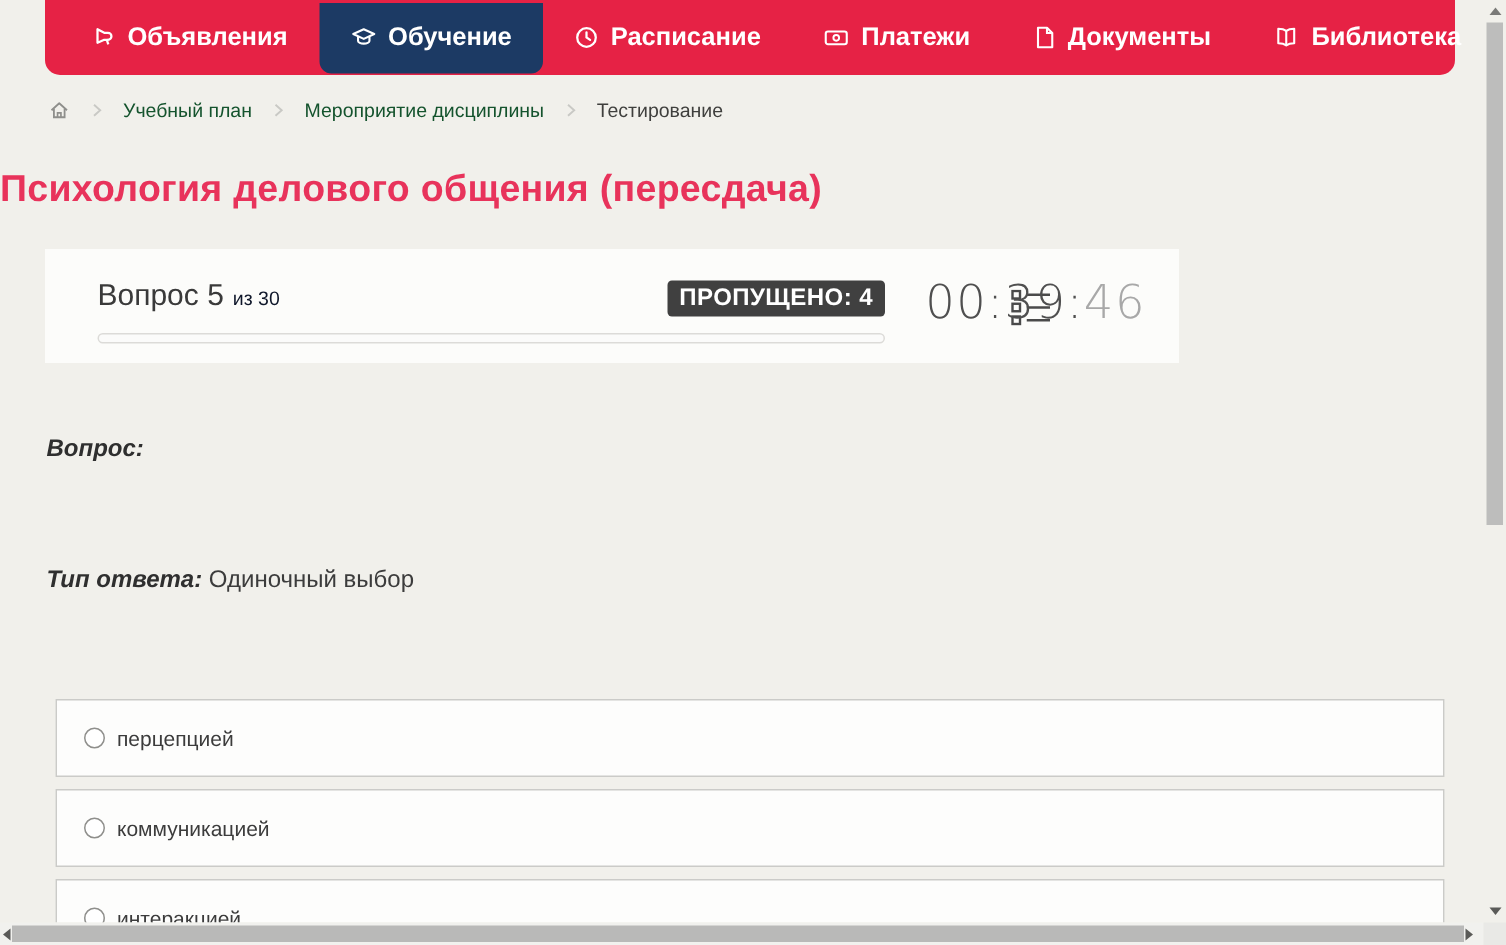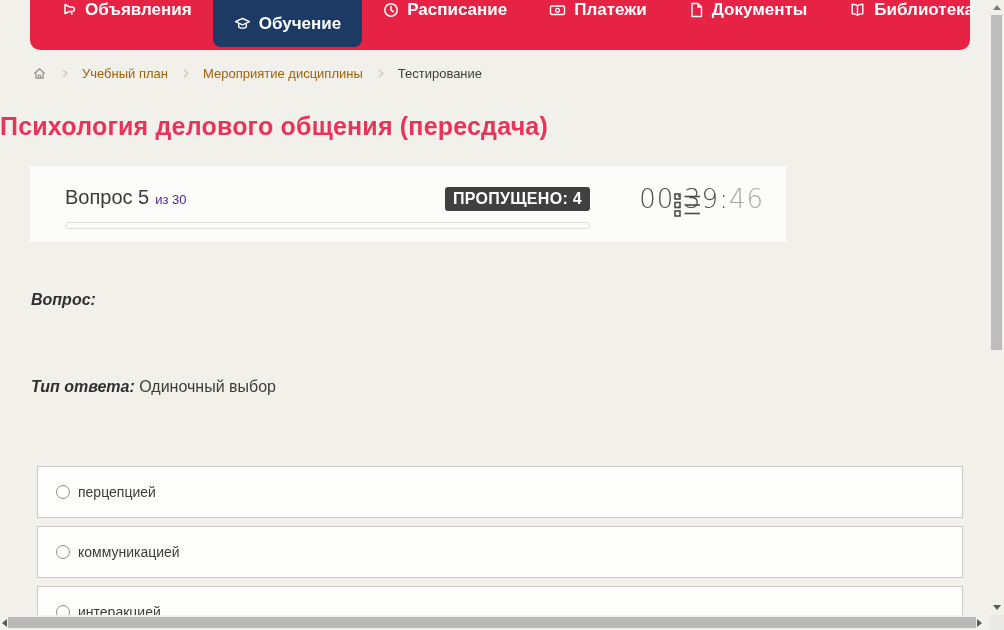--- a/index.html
+++ b/index.html
@@ -3,53 +3,53 @@
 <meta charset="utf-8">
 <style>
   * { margin:0; padding:0; box-sizing:border-box; }
   html,body { font-family:"Liberation Sans", sans-serif; }
   .viewport { position:relative; width:1004px; height:630px; background:#f1f0eb; overflow:hidden; }
   .page { position:absolute; left:0; top:0; width:989px; height:615px; background:#f1f0eb; overflow:hidden; }
 
   
   .navbar { position:absolute; left:30px; top:0; width:940px; height:50px;
             background:#e62245; border-radius:0 0 10px 10px;
-            display:flex; align-items:flex-start; padding:0 10px; }
+            display:flex; align-items:center; padding:0 10px; }
   .nav-btn { display:flex; align-items:center; gap:8px; padding:0 21px; cursor:pointer;
              color:#fff; font-weight:bold; font-size:17px; white-space:nowrap; }
   .nav-btn.active { background:#1c3a64; border-radius:0 0 8px 8px; height:47px; }
   .nicon { display:flex; align-items:center; }
   .nicon svg { display:block; }
   .chev { margin-left:6px; opacity:.9; display:flex; align-items:center; }
 
   
   .breadcrumb { position:absolute; left:32px; top:62px; height:22px; display:flex; align-items:center;
                 gap:12px; font-size:13px; color:#9b9b98; }
-  .crumb { color:#a16207; cursor:pointer; }
+  .crumb { color:#14532d; cursor:pointer; }
   .crumb.current { color:#3f3f3d; cursor:default; }
   .bc-sep { display:flex; align-items:center; }
 
   
   .page-title { position:absolute; left:0; top:112px; width:100%; text-align:left;
                 color:#e8335b; font-size:25px; font-weight:bold; letter-spacing:.2px; }
 
   
   .qcard { position:absolute; left:30px; top:166px; width:756px; height:76px; background:#fcfcfa; }
   .qcard-left { position:absolute; left:35px; top:20px; width:525px; }
   .qtitle-row { display:flex; align-items:baseline; }
   .qnum { font-size:20px; color:#3a3a3a; }
-  .qof { font-size:13px; color:#4c1d95; margin-left:6px;text-align:right; }
+  .qof { font-size:13px; color:#0f172a; margin-left:6px;text-align:right; }
   .badge { margin-left:auto; background:#404040; color:#fff; font-size:16px; font-weight:bold;
            padding:3px 8px; border-radius:3px; letter-spacing:.3px; }
   .progress-track { margin-top:11px; height:7px; border:1px solid #dcdbd8; background:#fbfbfa;
                     border-radius:99px; overflow:hidden; }
   .progress-fill { height:100%; width:0%; background:#e62245; border-radius:99px; }
   .qlist-btn { position:absolute; left:643px; top:26px; width:28px; height:26px; cursor:pointer;
                display:flex; align-items:center; justify-content:center; }
-  .qtimer { position:absolute; right:22px; top:18px; font-size:26px; font-weight:300;
+  .qtimer { position:absolute; right:22px; top:18px; font-size:31px; font-weight:300;
             color:#4f4f4f; letter-spacing:1px; font-family:"DejaVu Sans", sans-serif; }
   .qtimer .secs { color:#a8a8a8; }
 
   
   .q-heading { position:absolute; left:31px; top:291px; font-size:16px; font-weight:bold;
                font-style:italic; color:#2f2f2f; }
   .q-text { position:absolute; left:31px; top:317px; width:920px; font-size:16px; color:#3c3c3c; }
   .q-type { position:absolute; left:31px; top:378px; font-size:16px; color:#3c3c3c; }
   .q-type b { font-style:italic; color:#2f2f2f; }
 

